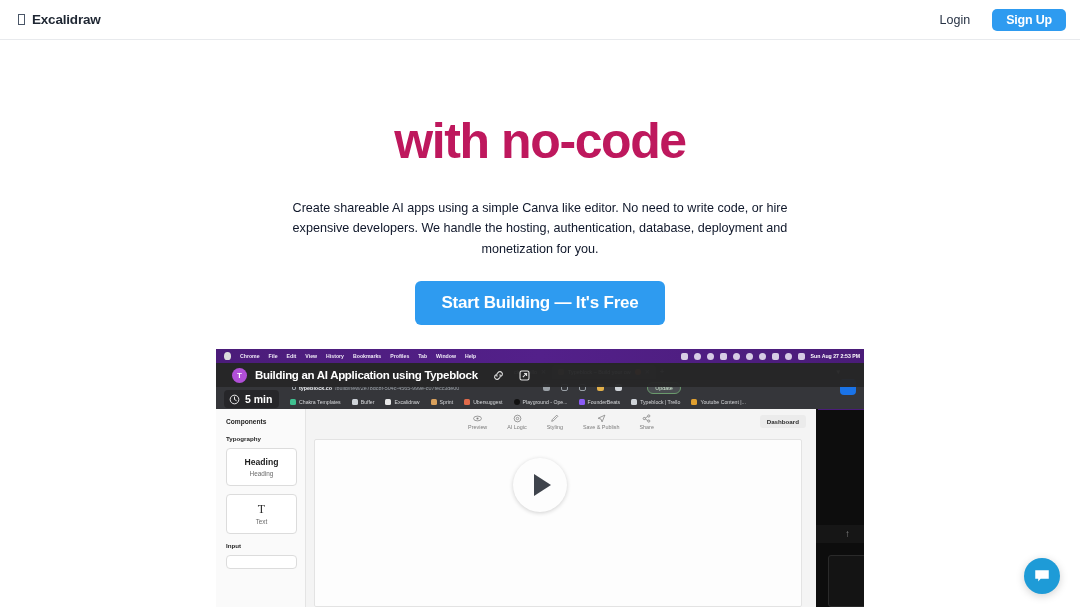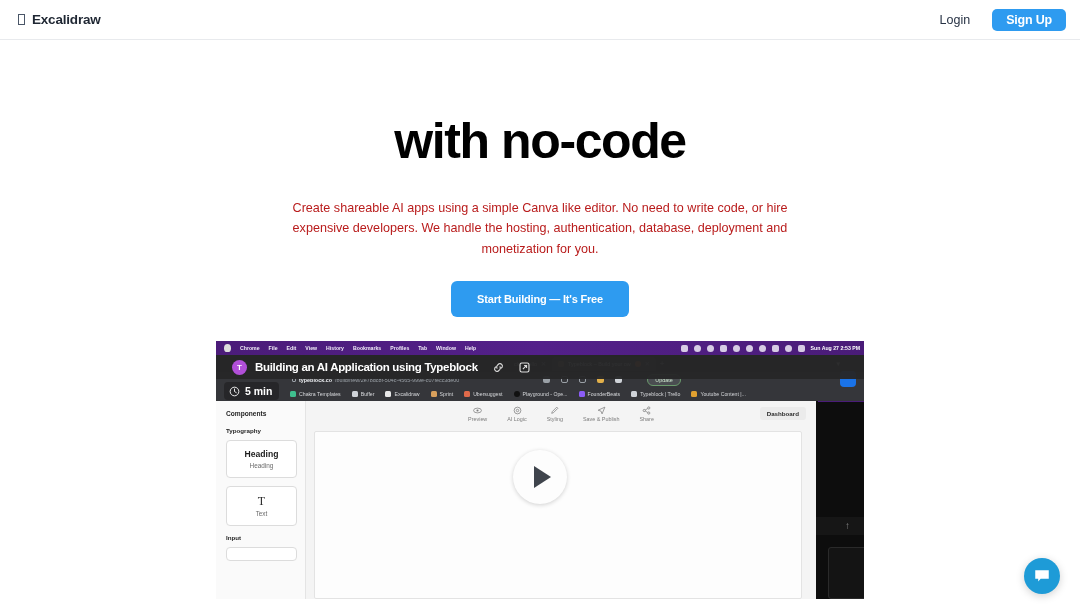--- a/index.html
+++ b/index.html
@@ -50,29 +50,29 @@
     border: none; border-radius: 5px; padding: 4px 14px; cursor: pointer;
     letter-spacing: -0.2px;
   }
 
   
   .hero { width: 100%; text-align: center; padding-top: 74px; }
   .headline {
     font-size: 50px; font-weight: bold; color: #232c3b;
     line-height: 1.08; letter-spacing: -1.4px;
   }
-  .headline .accent { color: #000000; display: block; }
+  .headline .accent { color: #be185d; display: block; }
   .subtitle {
     margin: 30px auto 0; width: 510px;
-    font-size: 12.6px; color: #b91c1c; line-height: 1.62;
+    font-size: 12.6px; color: #0f172a; line-height: 1.62;
   }
   .cta-wrap { margin-top: 22px; }
   .cta-btn {
     background: #2e9bf0; color: #fff; border: none; border-radius: 6px;
-    font-size: 11px; font-weight: bold; padding: 12px 26px;
+    font-size: 17px; font-weight: bold; padding: 12px 26px;
     cursor: pointer; letter-spacing: -0.2px;
   }
 
   
   .video-wrap {
     position: relative; width: 648px; height: 258px;
     margin: 24px auto 0; overflow: hidden; background: #1b1b1b;
   }
   .mac-menubar {
     height: 14px; width: 100%; background: #4c1d7a;

